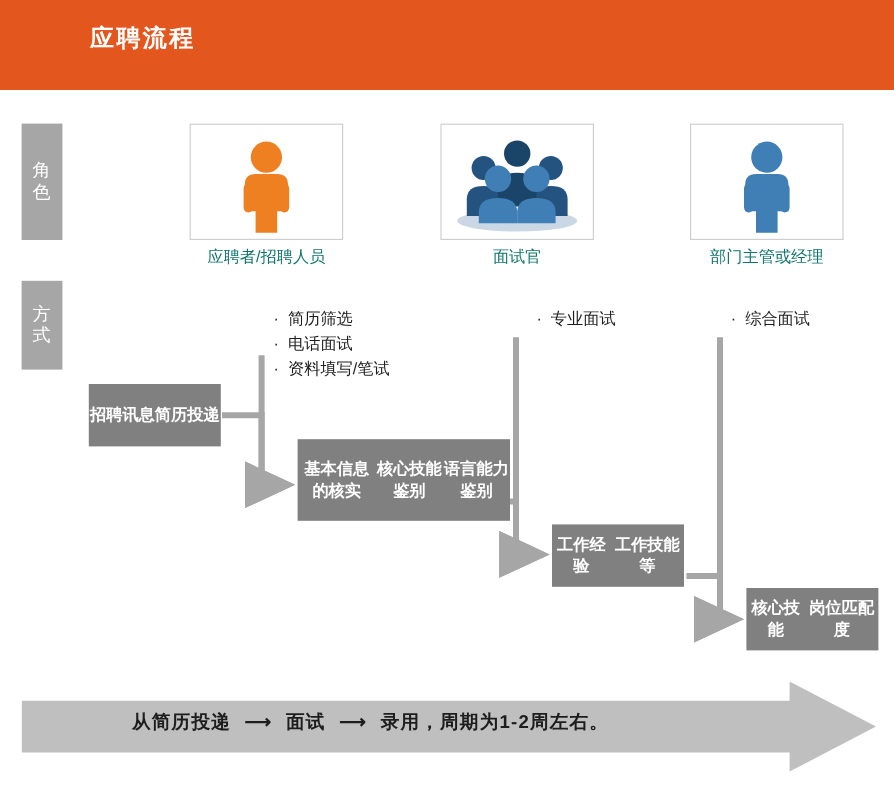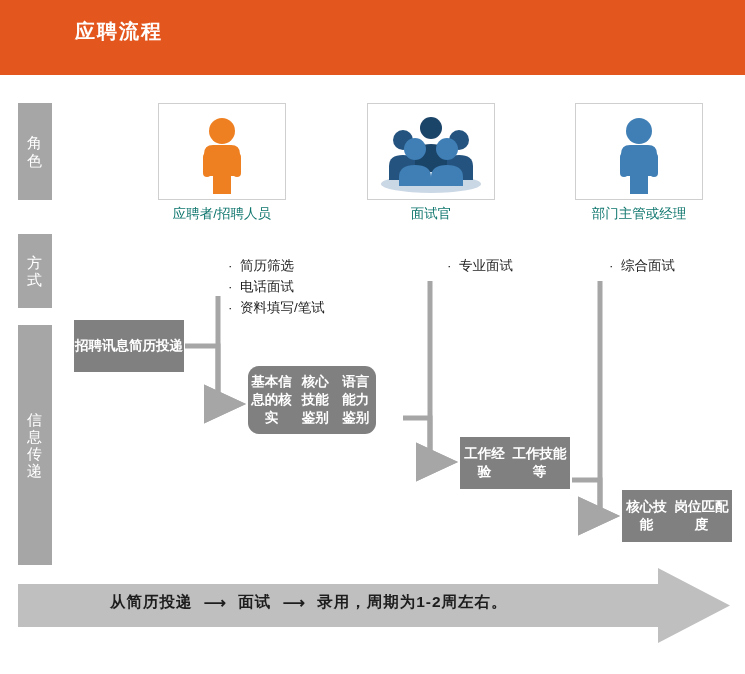--- a/index.html
+++ b/index.html
@@ -125,21 +125,21 @@
     font-size: 13.5px;
     line-height: 1.32;
     display: flex;
     flex-direction: row;
     align-items: center;
     justify-content: center;
     text-align: center;
     box-sizing: border-box;
   }
   #box-post { left: 74px; top: 320px; width: 110px; height: 52px; }
-  #box-verify { left: 248px; top: 366px; width: 128px; height: 68px; border-radius: 11px; }
+  #box-verify { left: 248px; top: 366px; width: 177px; height: 68px; }
   #box-exp { left: 460px; top: 437px; width: 110px; height: 52px; }
   #box-match { left: 622px; top: 490px; width: 110px; height: 52px; }
 
   
   #arrow-layer {
     position: absolute;
     left: 0;
     top: 0;
     width: 745px;
     height: 674px;
@@ -174,23 +174,20 @@
 
   <div class="title-bar">
     <div class="title-text">应聘流程</div>
   </div>
 
   <div class="row-label" id="label-role">
     <span>角色</span>
   </div>
   <div class="row-label" id="label-method">
     <span>方式</span>
-  </div>
-  <div class="row-label" id="label-flow">
-    <span>信息传递</span>
   </div>
 
   <div class="pic-box" id="pic-applicant">
     <svg width="126" height="95" viewBox="0 0 126 95">
       <circle cx="63" cy="27" r="13" fill="#ef8022"></circle>
       <path d="M45 50 q0-9 9-9 h18 q9 0 9 9 v22 h-9 v18 h-18 v-18 h-9 z" fill="#ef8022"></path>
       <rect x="44" y="49" width="8" height="24" rx="4" fill="#ef8022"></rect>
       <rect x="74" y="49" width="8" height="24" rx="4" fill="#ef8022"></rect>
     </svg>
   </div>

